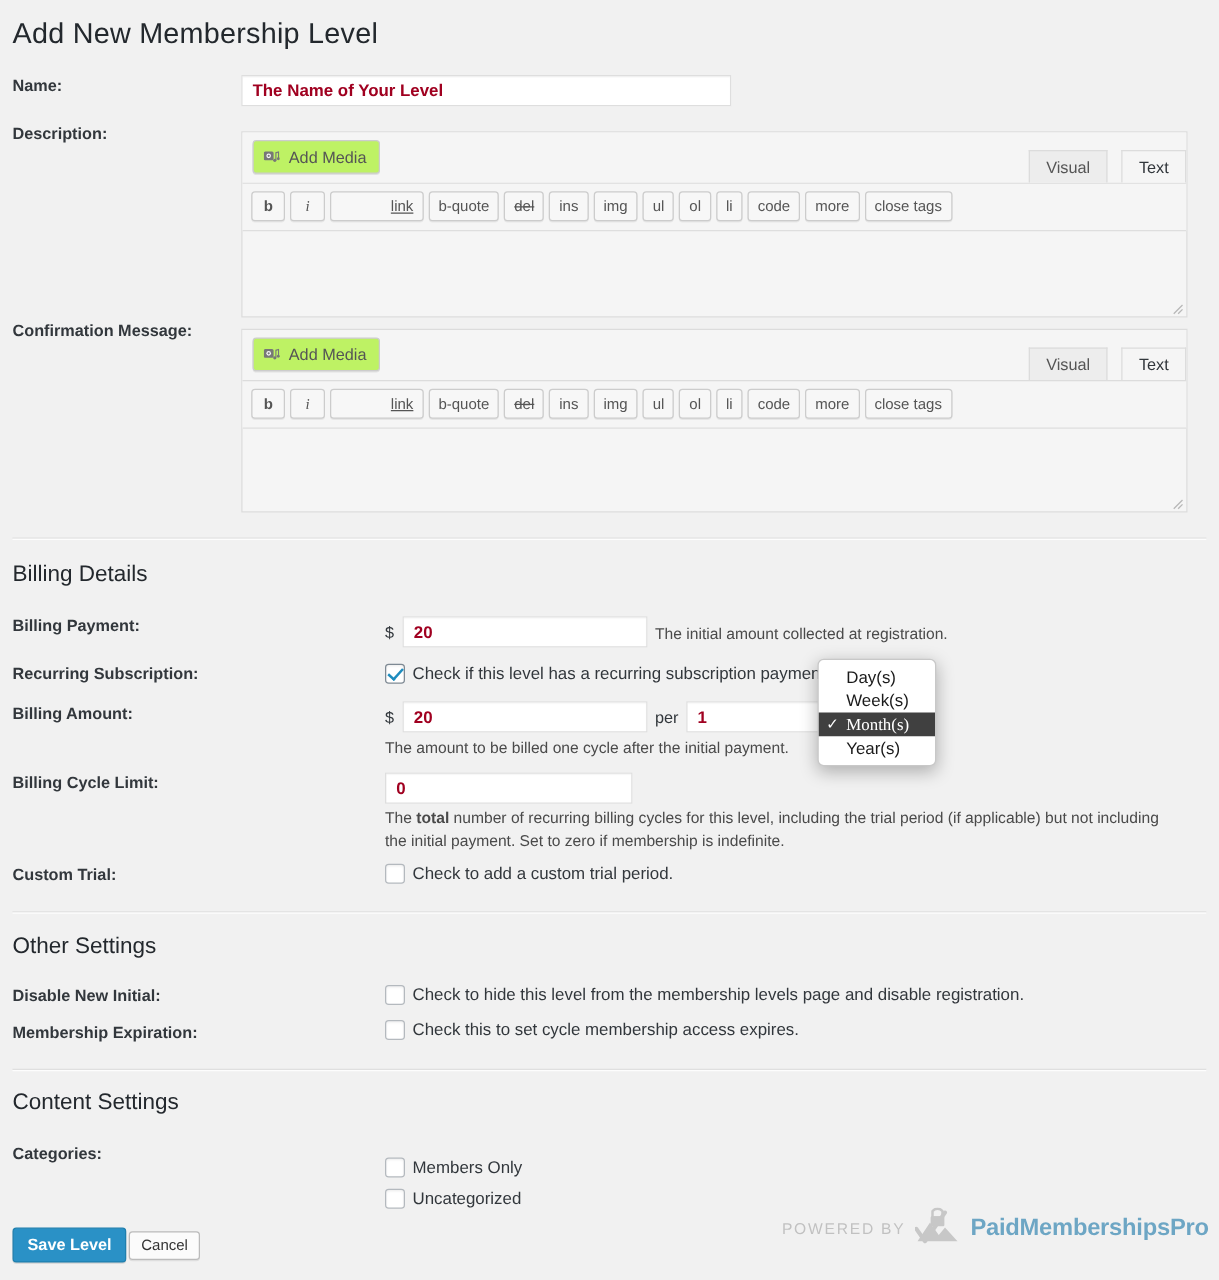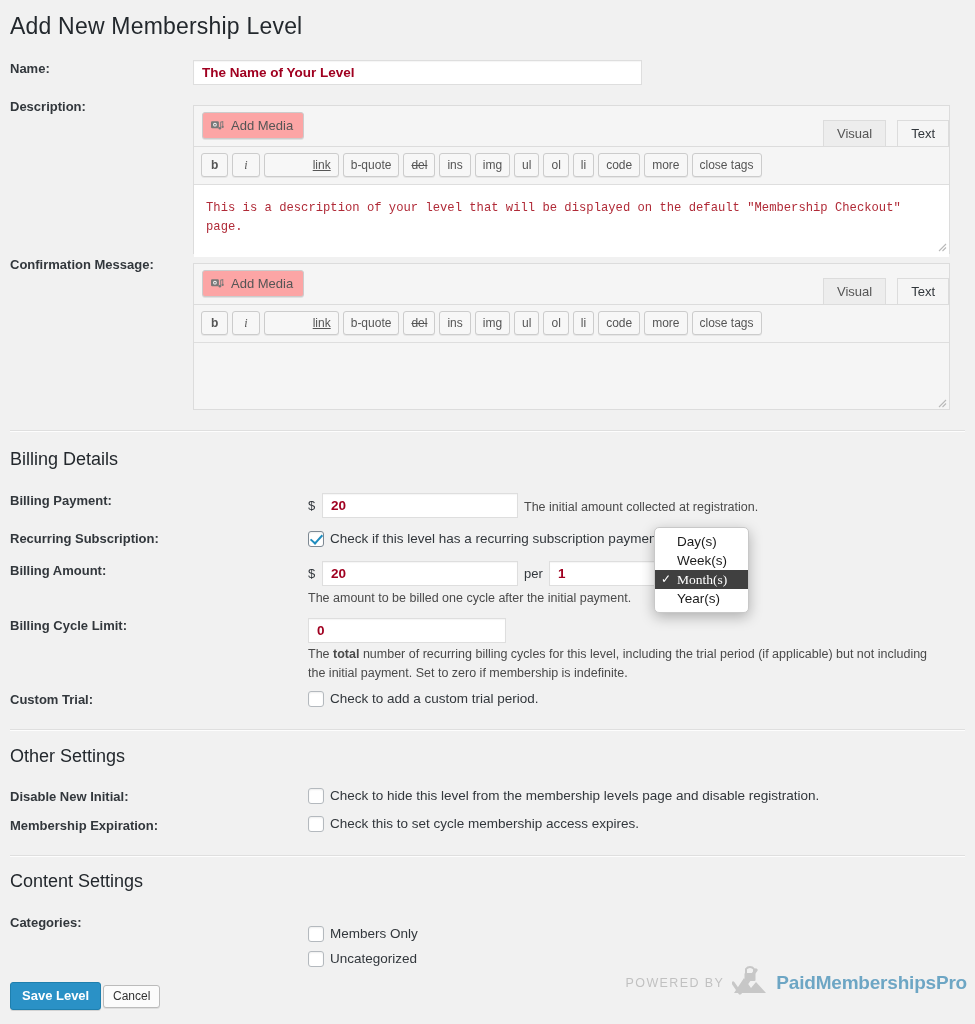--- a/index.html
+++ b/index.html
@@ -63,21 +63,21 @@
     position: relative;
     height: 40px;
     background: #f5f5f5;
     border-bottom: 0;
   }
   .add-media {
     position: absolute;
     left: 8px; top: 6px;
     height: 27px;
     padding: 0 10px 0 8px;
-    background: #fca5a5;
+    background: #bef264;
     border: 1px solid #ccc;
     border-radius: 3px;
     font-size: 13px;
     color: #555;
     display: flex;
     align-items: center;
     gap: 6px;
     cursor: pointer;
     box-shadow: 0 1px 0 rgba(0,0,0,.08);
   }
@@ -308,21 +308,21 @@
     font-weight: 700;
     letter-spacing: -.2px;
   }
 </style>
 </head>
 <body>
 
 <div class="page-title">Add New Membership Level</div>
 
 <div class="lbl" style="top:61px">Name:</div>
-<input class="txt" style="left: 193px; top: 60px; width: 449px; height: 25px;" value="The Name of Your Level">
+<input class="txt" style="left: 193px; top: 60px; width: 392px; height: 25px;" value="The Name of Your Level">
 
 <div class="lbl" style="top:99px">Description:</div>
 
 <div class="editor" style="left:193px; top:105px; width:757px; height:149px;">
   <div class="ed-top">
     <div class="add-media">
       <span class="media-ico">
         <svg width="14" height="14" viewBox="0 0 16 16">
           <rect x="0" y="2.5" width="9" height="8" rx="1.4" fill="#777"></rect>
           <circle cx="4.5" cy="6.5" r="2.1" fill="#f7f7f7"></circle>
@@ -347,21 +347,20 @@
     <button class="qt del">del</button>
     <button class="qt">ins</button>
     <button class="qt">img</button>
     <button class="qt">ul</button>
     <button class="qt">ol</button>
     <button class="qt">li</button>
     <button class="qt">code</button>
     <button class="qt">more</button>
     <button class="qt">close tags</button>
   </div>
-  <div class="ed-area" style="height:72px;">This is a description of your level that will be displayed on the default "Membership Checkout" page.</div>
   <span class="resize-grip">
     <svg width="11" height="11" viewBox="0 0 11 11">
       <path d="M10 3 L3 10 M10 6.5 L6.5 10" stroke="#b9b9b9" stroke-width="1.1" fill="none"></path>
     </svg>
   </span>
 </div>
 
 <div class="lbl" style="top:257px">Confirmation Message:</div>
 
 <div class="editor" style="left:193px; top:263px; width:757px; height:147px;">

